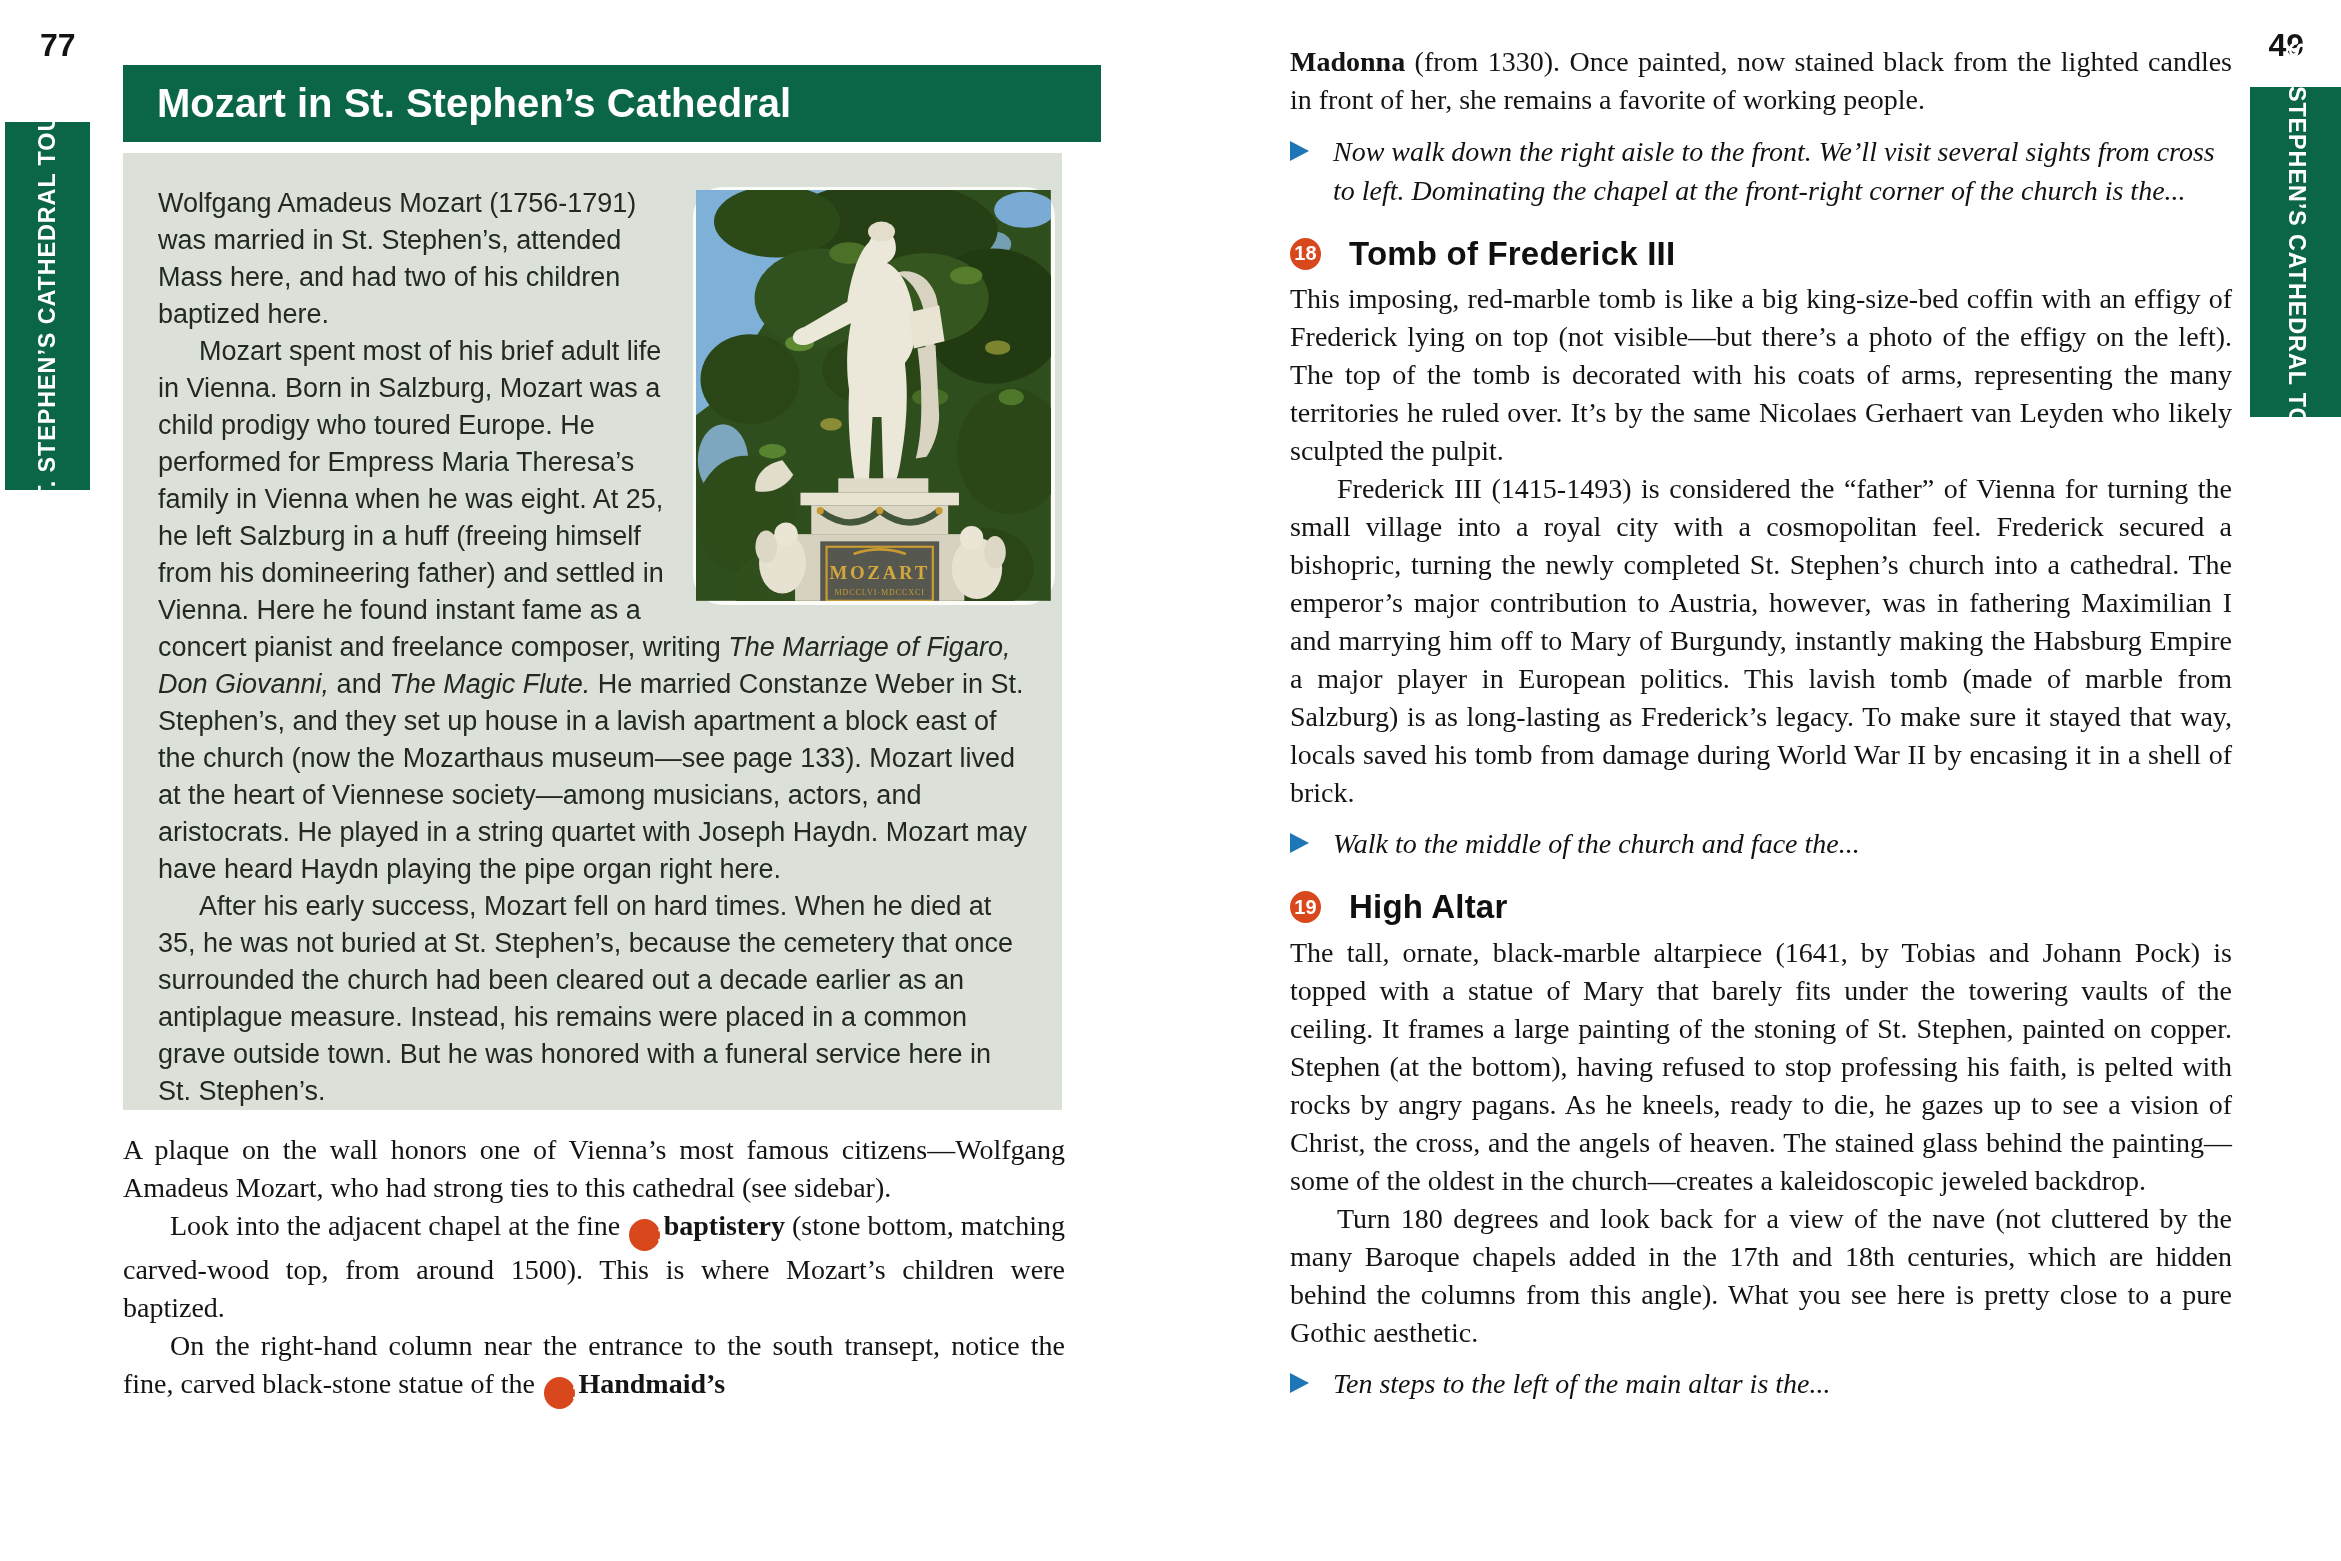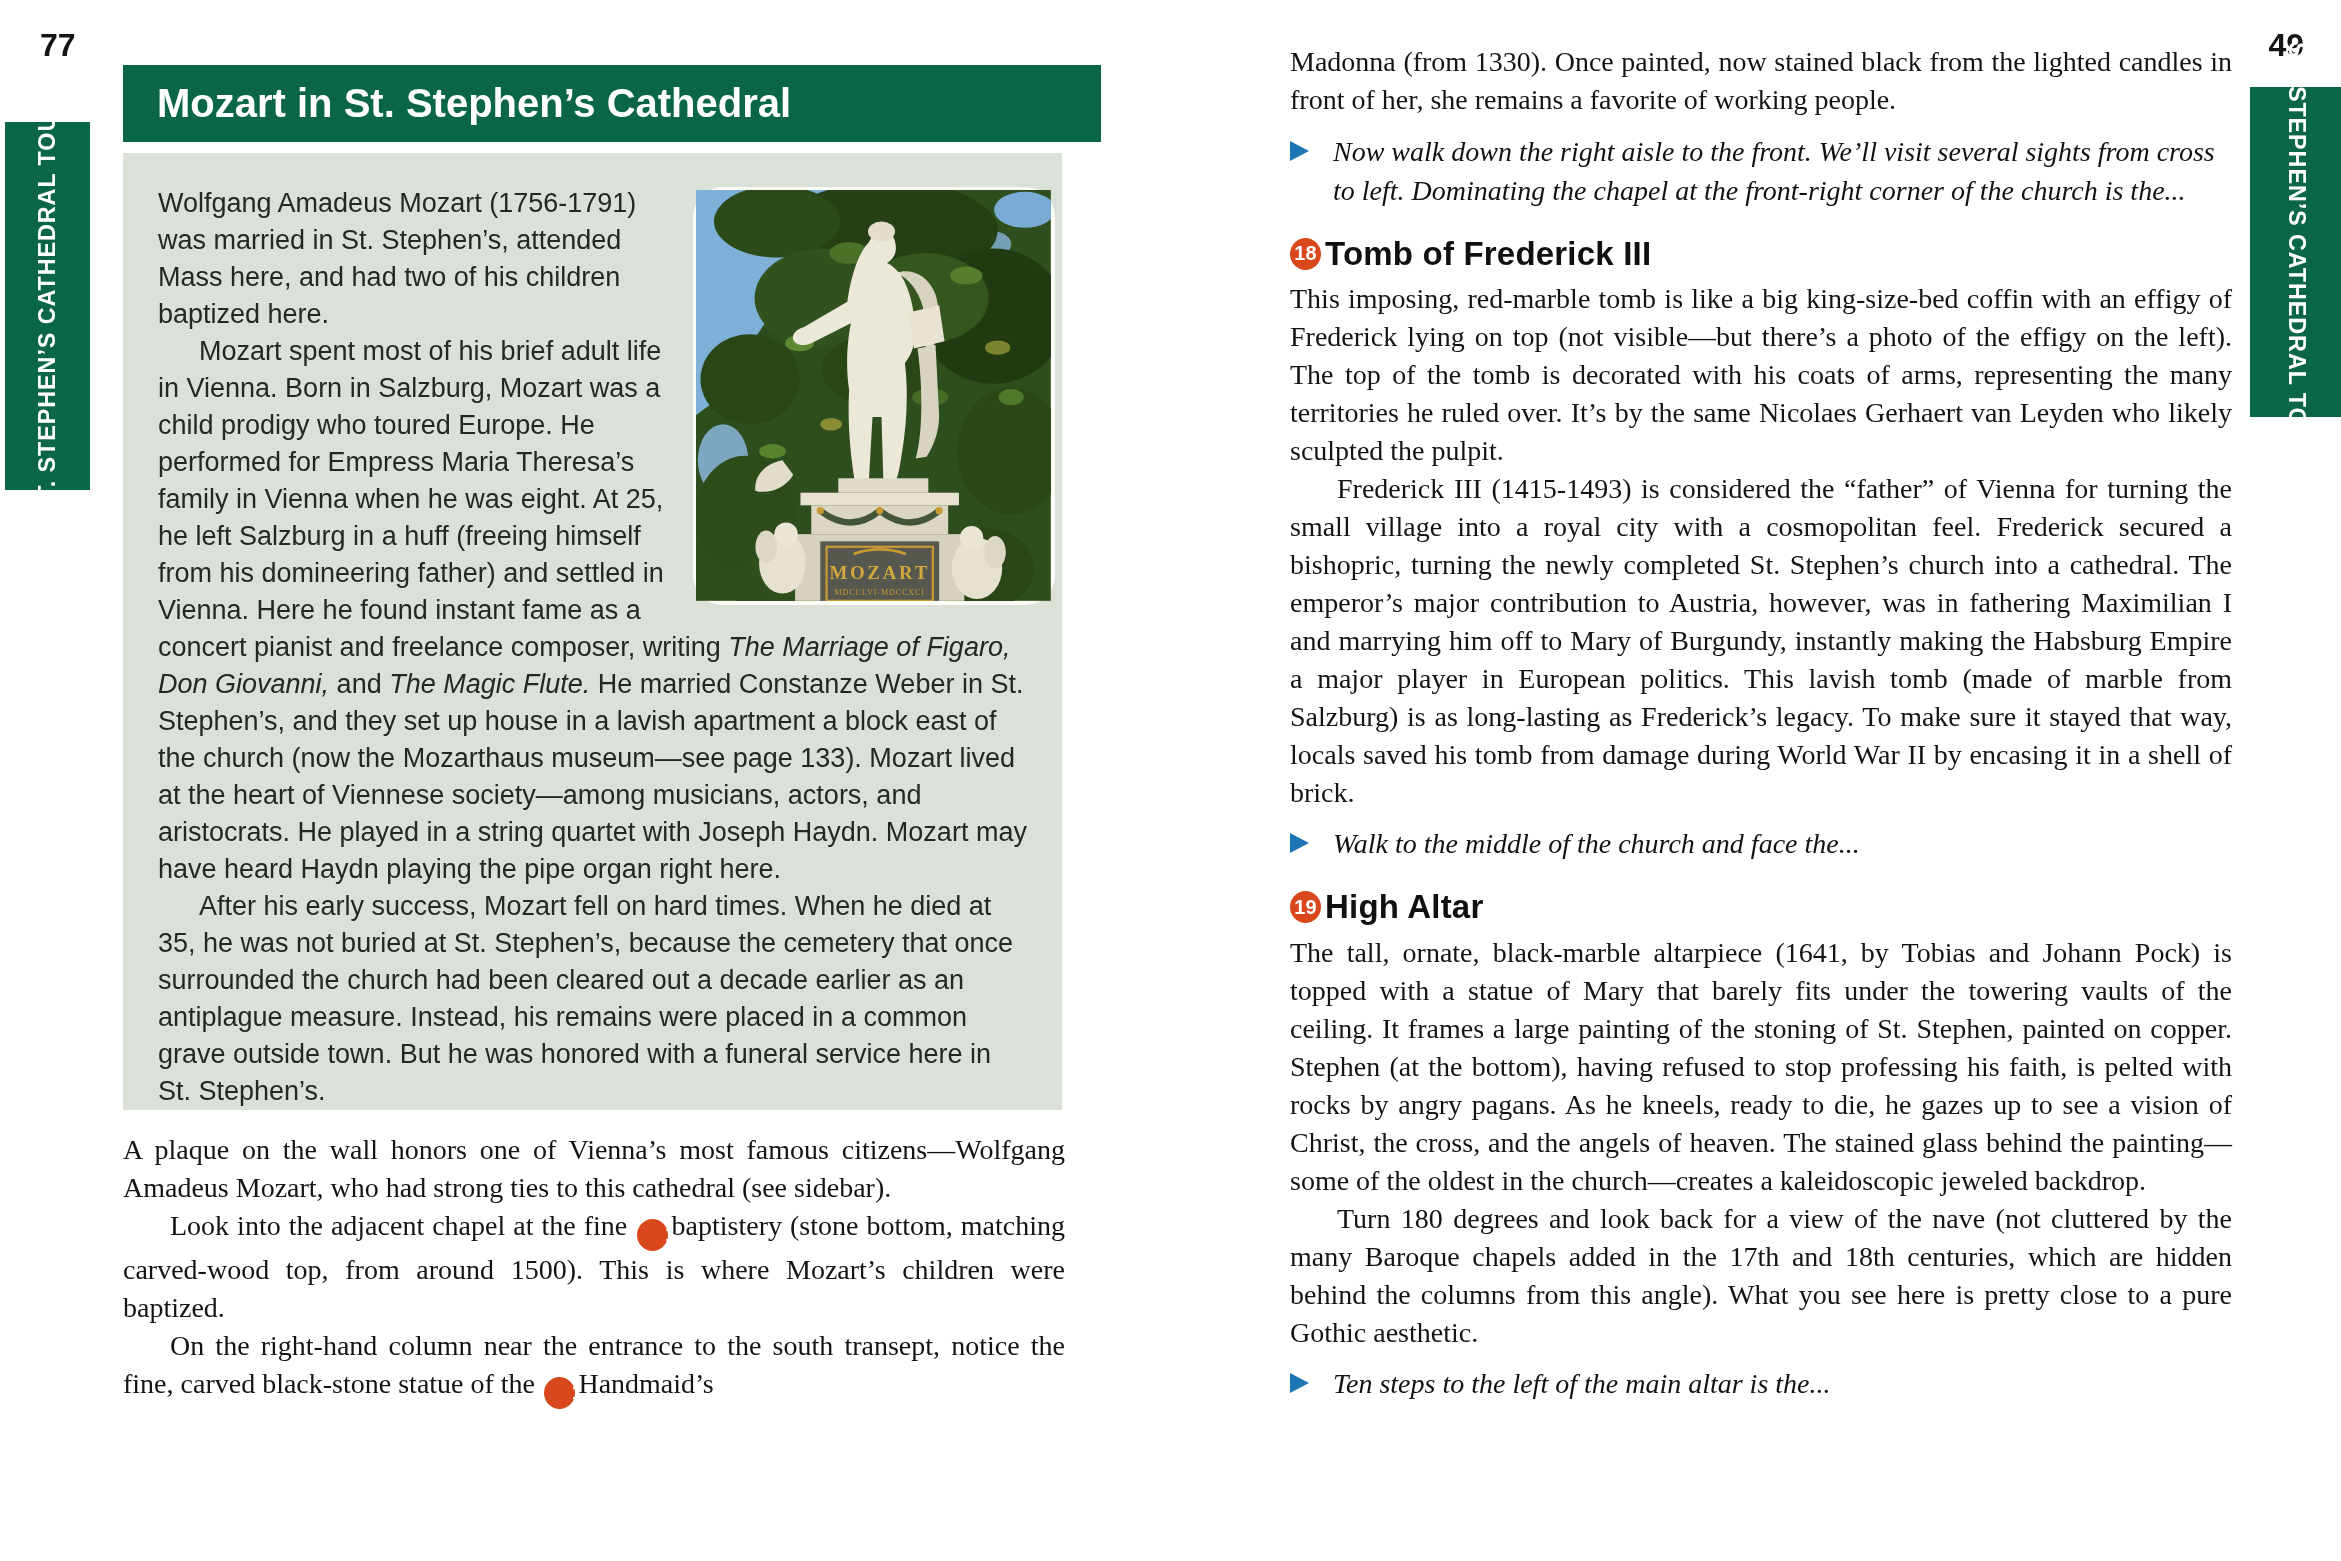--- a/index.html
+++ b/index.html
@@ -28,32 +28,32 @@
        background:#dbe1d8;box-sizing:border-box;padding:32px 7.2px 0 35px;
        font:400 27px "Liberation Sans",sans-serif;line-height:37px;color:#232823;
        overflow:hidden;}
   .sidebar-box p{margin:0;padding-right:25px;text-align:left;}
   .sidebar-box p.ind{text-indent:41px;}
   .photo-wrap{float:right;width:362px;height:418px;margin:1.8px 0 14.4px 20px;
        background:#fbfbf8;padding:3.6px;box-sizing:border-box;border-radius:30px;}
   .photo-wrap svg{display:block;width:100%;height:100%;}
 
   
-  h2.sec{margin:0;display:flex;align-items:center;gap:4px;
+  h2.sec{margin:0;display:flex;align-items:center;gap:28px;
        font:700 33px "Liberation Sans",sans-serif;color:#101010;letter-spacing:0.2px;}
   .badge{display:inline-flex;align-items:center;justify-content:center;flex:none;
        width:31px;height:32px;border-radius:50%;background:#d9481d;color:#ffffff;
        font:700 20px "Liberation Sans",sans-serif;}
   .badge.inline{vertical-align:-6.3px;margin:0 3.6px 0 1.8px;}
 
   
   .bodycol p{margin:0;font:400 28px "Liberation Serif",serif;line-height:38px;
        text-align:justify;color:#141414;}
   .bodycol p.ind{text-indent:47px;}
-  b{font-weight:400;}
+  b{font-weight:700;}
 
   .left-body{position:absolute;left:123px;top:1131px;width:942px;}
   .left-body h2.sec{margin-bottom:12.6px;}
   .right-body{position:absolute;left:1290px;top:43px;width:942px;}
 
   
   .direction{position:relative;padding-left:43px;margin-top:11.7px;
        font:italic 400 28px "Liberation Serif",serif;line-height:39px;color:#121212;
        text-align:left;}
   .direction .tri{position:absolute;left:0px;top:9px;width:0;height:0;

